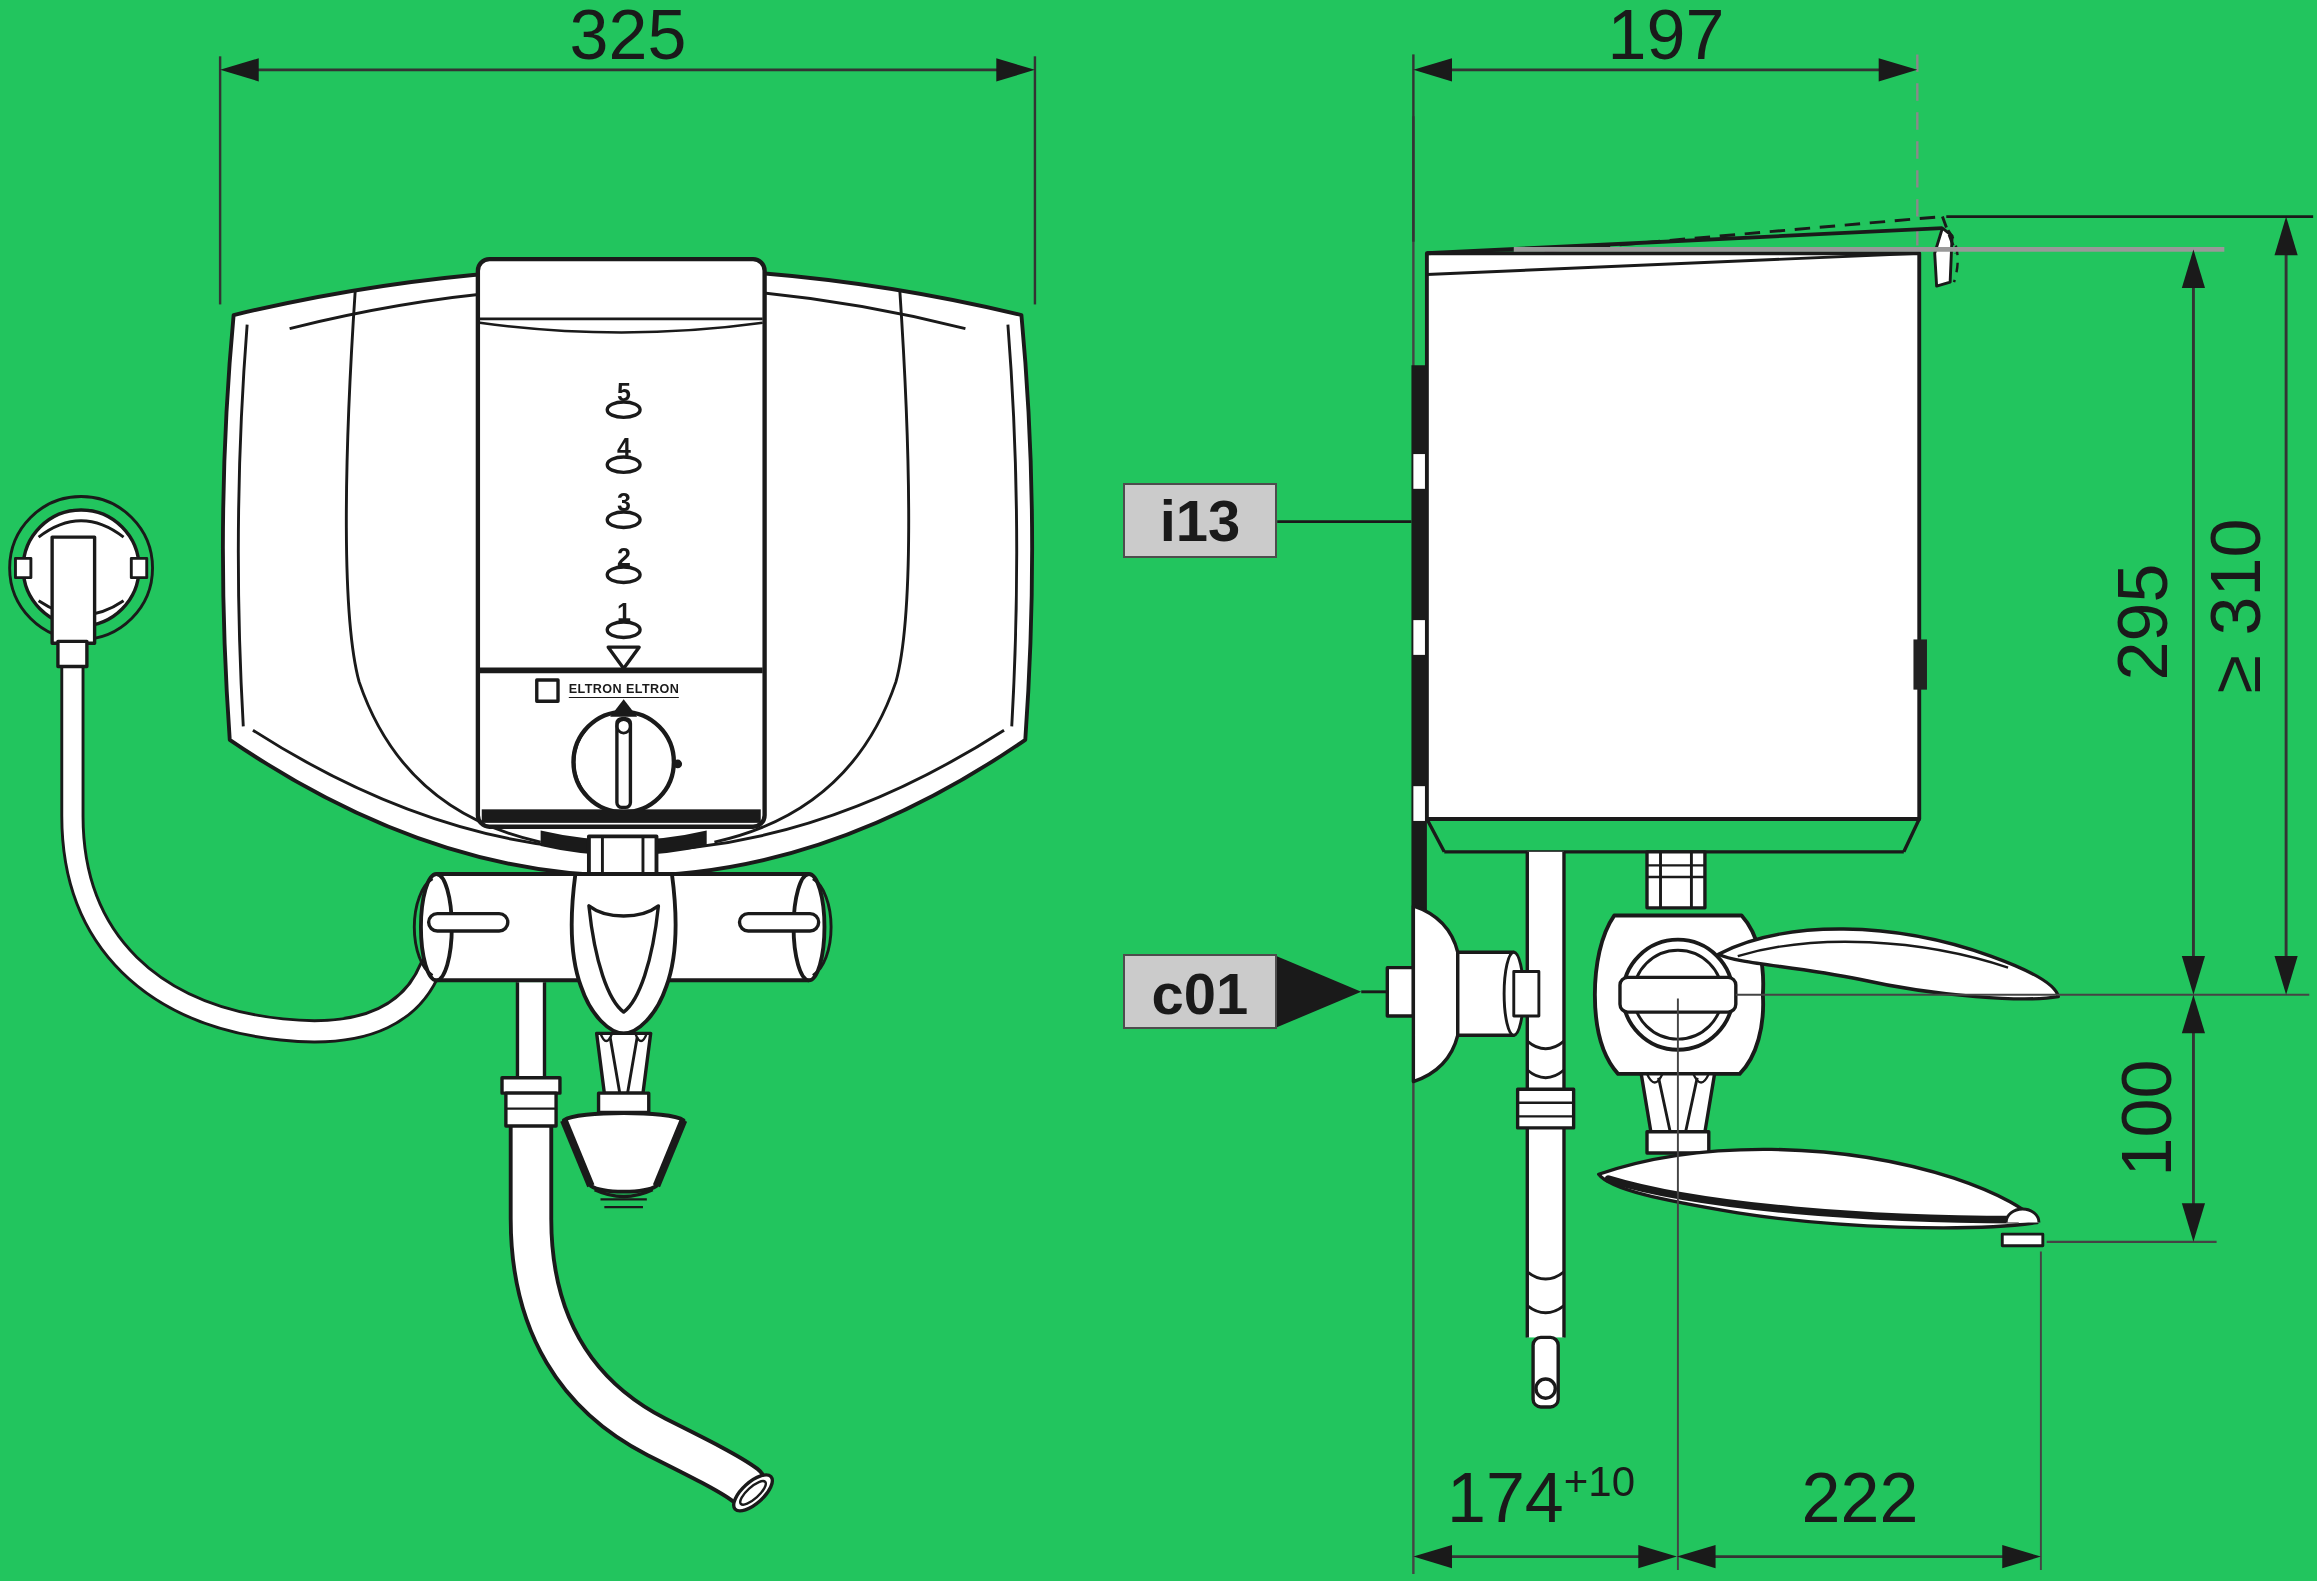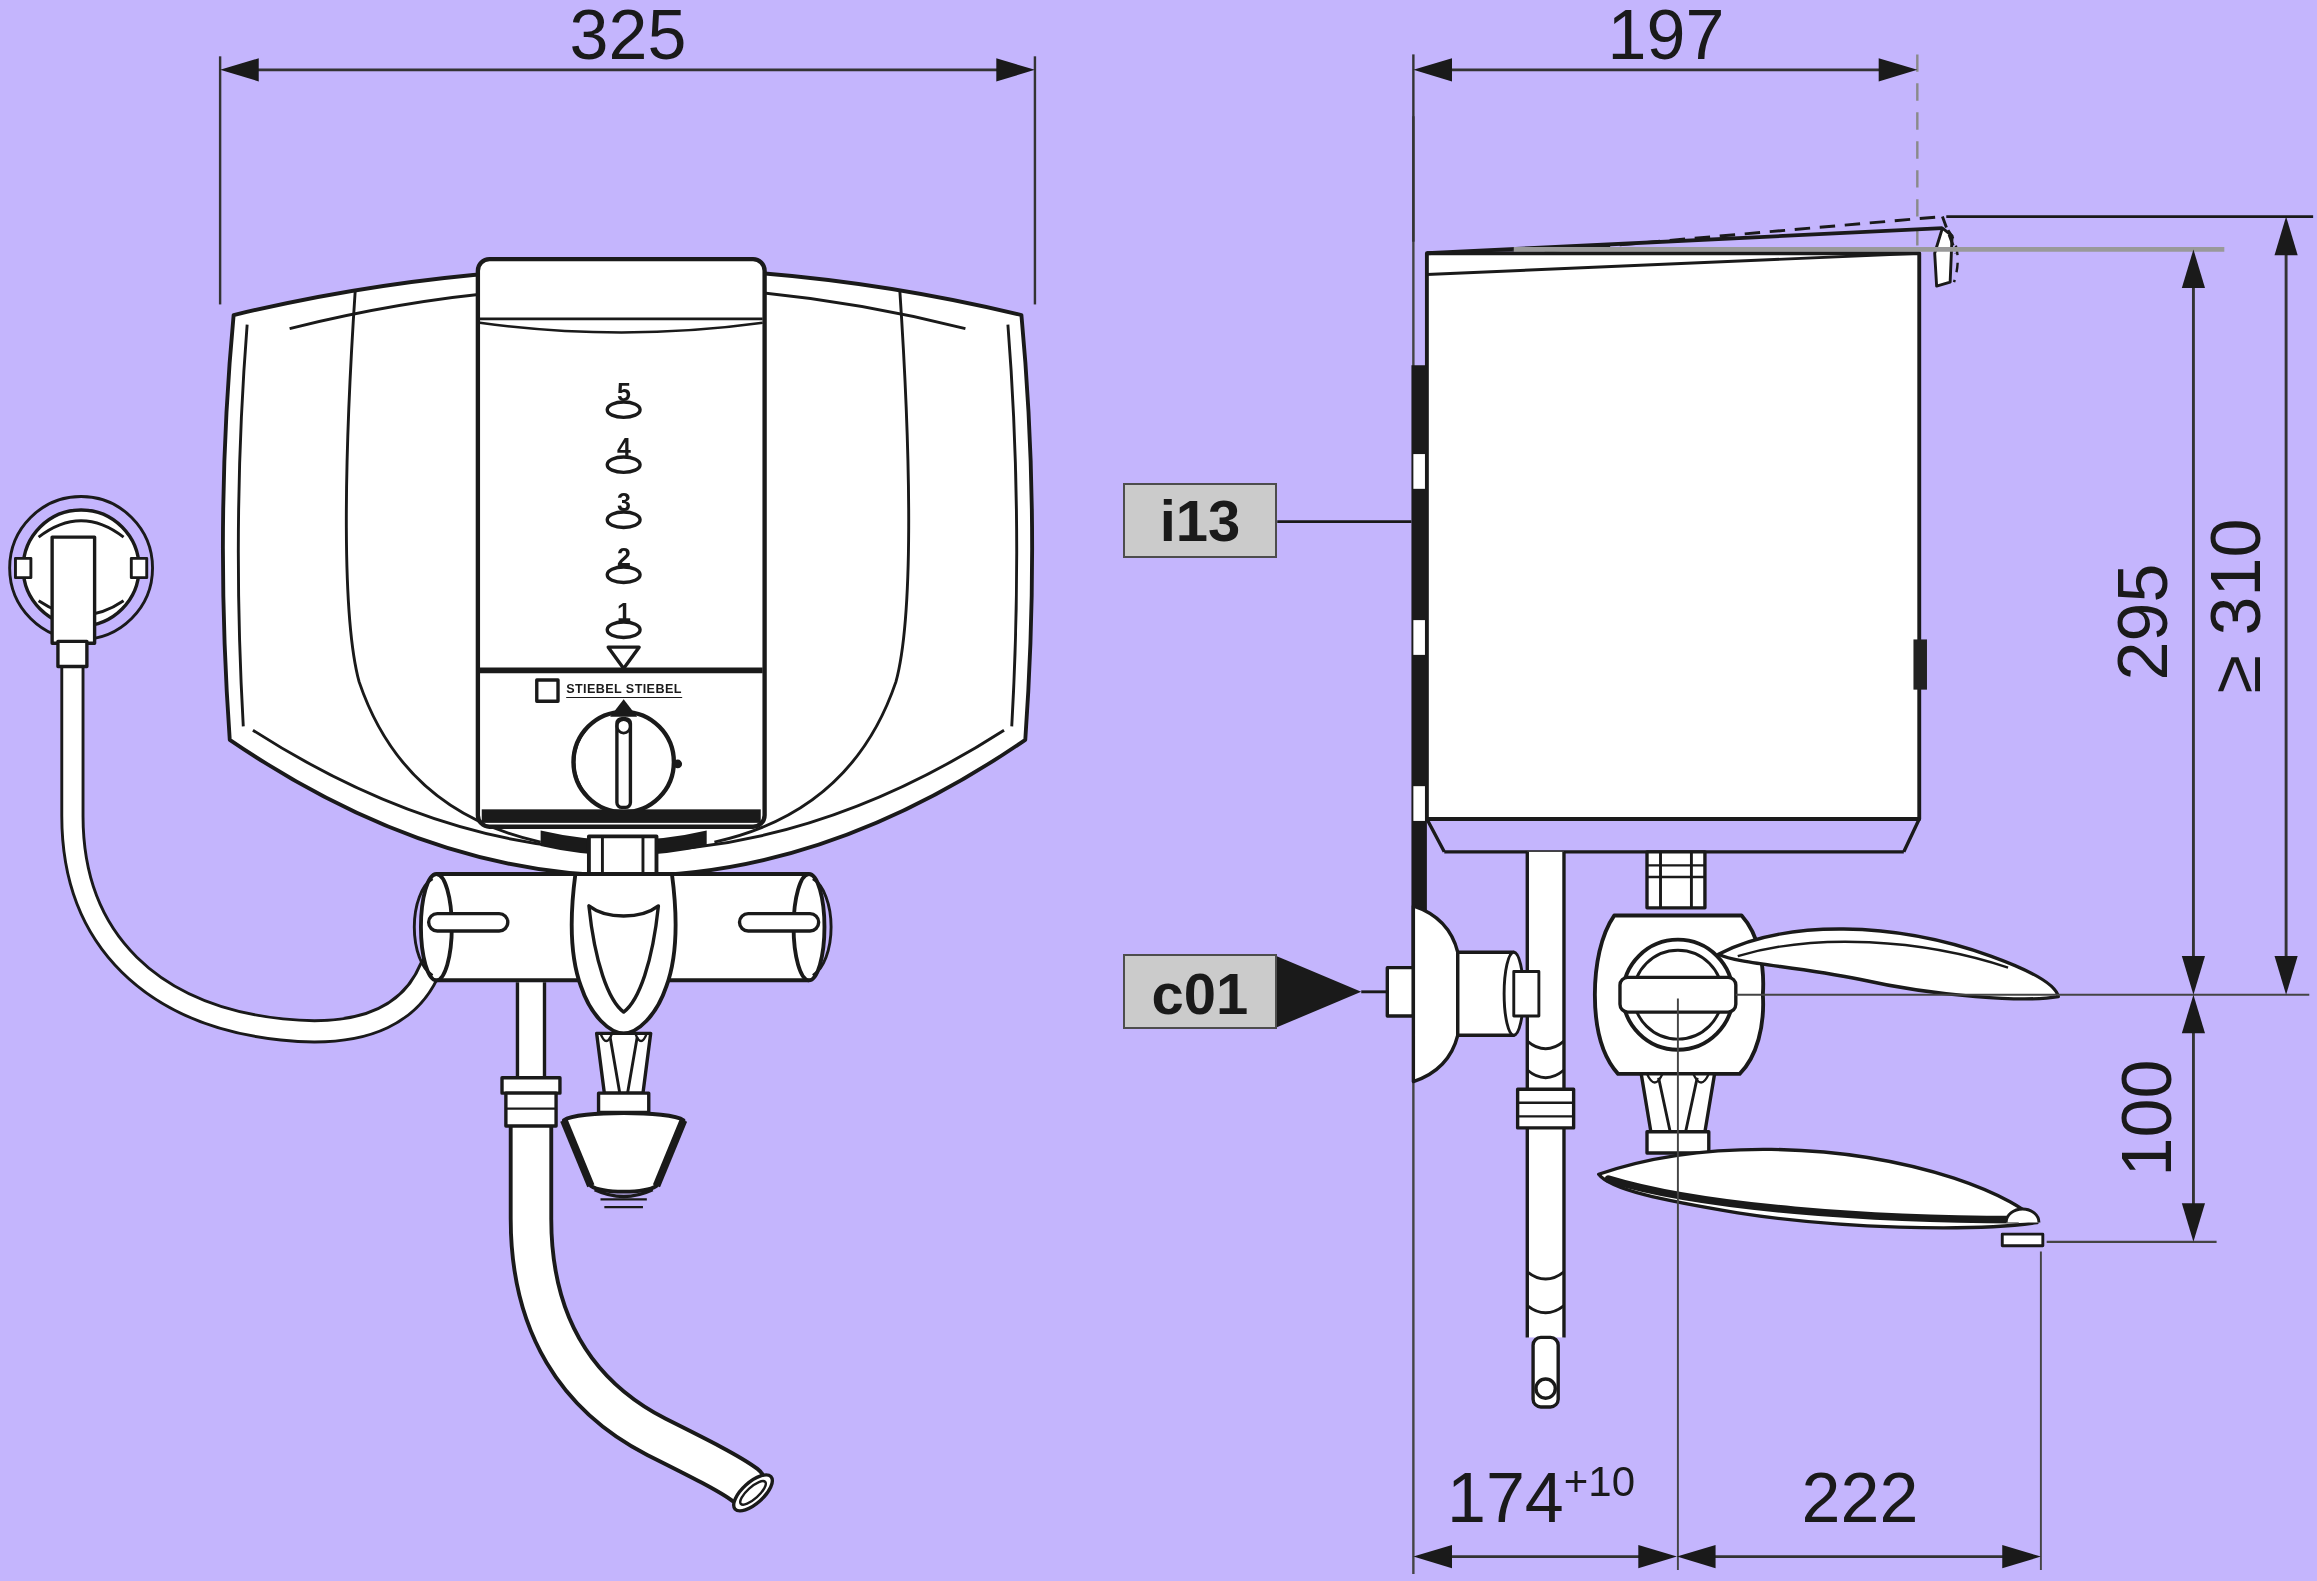--- a/index.html
+++ b/index.html
@@ -1,19 +1,19 @@
 <!DOCTYPE html>
 <html><head>
 <meta charset="utf-8">
 <style>
   html,body{margin:0;padding:0;background:#ffffff;}
   #stage{
     position:relative;
     width:2317px;height:1582px;
-    background:#c4b5fd;
+    background:#22c55e;
     font-family:"Liberation Sans", sans-serif;
     color:#1a1a1a;
     overflow:hidden;
   }
   #lineart{position:absolute;left:0;top:0;width:2317px;height:1582px;}
   .txt{position:absolute;white-space:nowrap;color:#1a1a1a;}
   .dim-h{transform:translate(-50%,-50%);font-size:70px;}
   .dim-v{transform:translate(-50%,-50%) rotate(-90deg);font-size:70px;}
   .dim-combo{display:flex;align-items:flex-start;transform:translate(-50%,-50%);}
   .dim-combo .main{font-size:70px;line-height:1;}
@@ -285,21 +285,21 @@
   <div class="txt dim-h" style="left:1860px;top:1498px;">222</div>
 
   <div class="callout" style="left:1123px;top:483px;">
     <span>i13</span>
   </div>
 
   <div class="callout" style="left:1123px;top:954px;align-items:flex-end;">
     <span>c01</span>
   </div>
 
-  <div class="txt brand" style="left:624px;top:690px;">STIEBEL STIEBEL</div>
+  <div class="txt brand" style="left:624px;top:690px;">ELTRON ELTRON</div>
 
   <div class="txt scale-digit" style="left:624px;top:392px;">5</div>
   <div class="txt scale-digit" style="left:624px;top:447px;">4</div>
   <div class="txt scale-digit" style="left:624px;top:502px;">3</div>
   <div class="txt scale-digit" style="left:624px;top:557px;">2</div>
   <div class="txt scale-digit" style="left:624px;top:612px;">1</div>
 
 </div>
 
 

